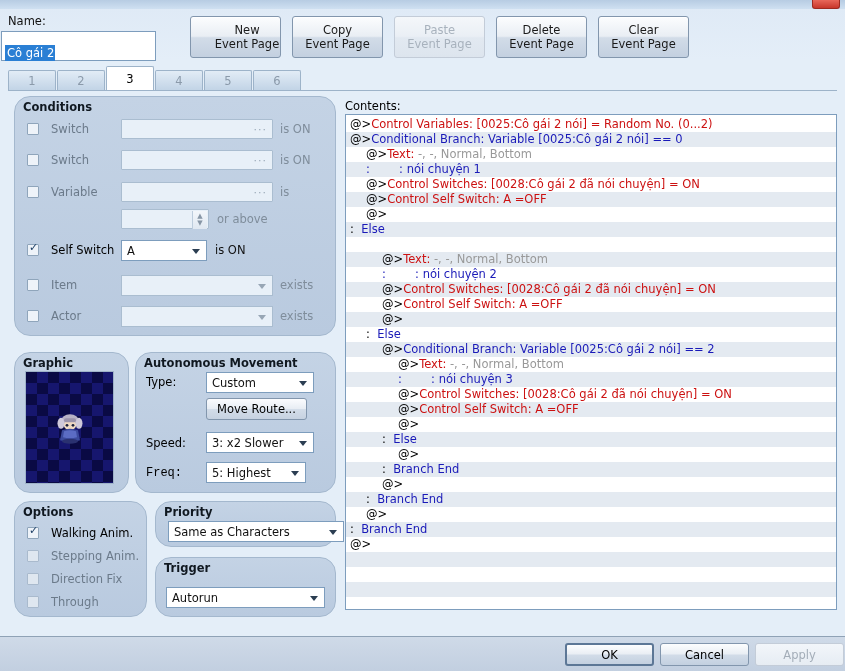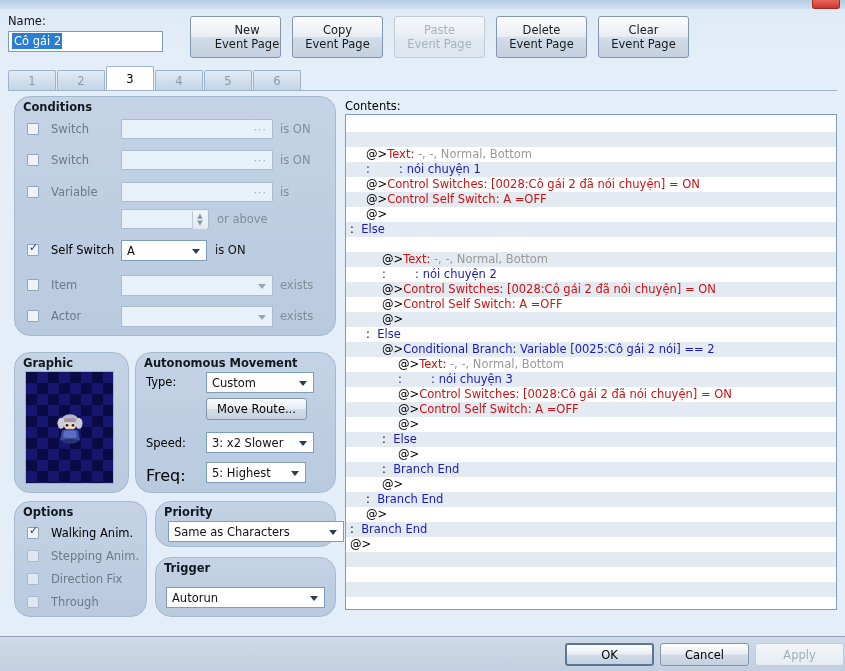--- a/index.html
+++ b/index.html
@@ -15,22 +15,22 @@
   #window { position:relative; width:845px; height:671px;
             background:linear-gradient(to bottom,#c9d8ea 0px,#dfeaf6 8px,#e4eef8 60px,#e4eef8 100%); }
   #titlestrip { position:absolute; left:0; top:0; width:845px; height:9px;
                 background:linear-gradient(to bottom,#b7cce3,#cfe0f1); }
   #closebtn { position:absolute; right:5px; top:0px; width:28px; height:9px;
               background:linear-gradient(to bottom,#e8675a,#c8372c); border:1px solid #9e2a21;
               border-top:none; border-radius:0 0 3px 3px; }
 
   
   #namelabel { position:absolute; left:8px; top:14px; font-size:11.5px; color:#111; }
-  #namefield { position:absolute; left:8px; top:31px; width:155px; height:21px;
-               background:#fff; border:1px solid #7d9dbd; padding:2px 3px;
+  #namefield { position:absolute; left:1px; top:31px; width:155px; height:21px;
+               background:#fff; border:1px solid #7d9dbd; padding:14px 3px;
                font-size:11.5px; line-height:15px; }
   #namefield .sel { background:#2a7fd4; color:#fff; padding:1px 1px 1px 2px; }
 
   
   .topbtn { position:absolute; top:16px; width:91px; height:42px;
             background:linear-gradient(to bottom,#fcfdfe 0%,#e9eef4 48%,#d2dce8 52%,#c3d0e0 100%);
             border:1px solid #8296ad; border-radius:3px;
             display:flex; flex-direction:column; align-items:center; justify-content:center;
             font-size:11.5px; color:#1a1a1a; line-height:14px; text-align:center;
             box-shadow:inset 0 1px 0 #fff; }
@@ -282,21 +282,21 @@
     <span class="arw"></span>
     </div>
   <div id="btn-moveroute">
     <span>Move Route...</span>
     </div>
   <div style="position:absolute; left:146px; top:436px; font-size:11.5px;">Speed:</div>
   <div class="dd" style="position:absolute; left:206px; top:432px; width:108px;">
     <span>3: x2 Slower</span>
     <span class="arw"></span>
     </div>
-  <div style="position:absolute; left:146px; top:466px; font-size:16px;">Freq:</div>
+  <div style="position:absolute; left:146px; top:466px; font-size:12px;font-family:Liberation Mono, monospace;">Freq:</div>
   <div class="dd" style="position:absolute; left:206px; top:462px; width:100px;">
     <span>5: Highest</span>
     <span class="arw"></span>
     </div>
 
   <div class="group" id="g-options">
     <div class="gtitle">Options</div>
     <div class="cond-row" style="left:12px; top:21px;">
       <span class="cb on"></span>
       <span class="lbl">Walking Anim.</span>
@@ -345,20 +345,22 @@
         <div class="st" style="top: 257px;"></div>
         <div class="st" style="top: 287px;"></div>
         <div class="st" style="top: 317px;"></div>
         <div class="st" style="top: 347px;"></div>
         <div class="st" style="top: 377px;"></div>
         <div class="st" style="top: 407px;"></div>
         <div class="st" style="top: 437px;"></div>
         <div class="st" style="top: 467px;"></div>
       </div>
     <div id="lines">
+        <div class="cline" style="top: 2px; left: 4px;"><span class="c-blk">@&gt;</span><span class="c-red">Control Variables: [0025:Cô gái 2 nói] = Random No. (0...2)</span></div>
+        <div class="cline" style="top: 17px; left: 4px;"><span class="c-blk">@&gt;</span><span class="c-blue">Conditional Branch: Variable [0025:Cô gái 2 nói] == 0</span></div>
         <div class="cline" style="top: 32px; left: 20px;"><span class="c-blk">@&gt;</span><span class="c-red">Text: </span><span class="c-gray">-, -, Normal, Bottom</span></div>
         <div class="cline" style="top: 47px; left: 20px;"><span class="c-blue">:        : nói chuyện 1</span></div>
         <div class="cline" style="top: 62px; left: 20px;"><span class="c-blk">@&gt;</span><span class="c-red">Control Switches: [0028:Cô gái 2 đã nói chuyện] = ON</span></div>
         <div class="cline" style="top: 77px; left: 20px;"><span class="c-blk">@&gt;</span><span class="c-red">Control Self Switch: A =OFF</span></div>
         <div class="cline" style="top: 92px; left: 20px;"><span class="c-blk">@&gt;</span></div>
         <div class="cline" style="top: 107px; left: 4px;"><span class="c-blk">:  </span><span class="c-blue">Else</span></div>
         <div class="cline" style="top: 137px; left: 36px;"><span class="c-blk">@&gt;</span><span class="c-red">Text: </span><span class="c-gray">-, -, Normal, Bottom</span></div>
         <div class="cline" style="top: 152px; left: 36px;"><span class="c-blue">:        : nói chuyện 2</span></div>
         <div class="cline" style="top: 167px; left: 36px;"><span class="c-blk">@&gt;</span><span class="c-red">Control Switches: [0028:Cô gái 2 đã nói chuyện] = ON</span></div>
         <div class="cline" style="top: 182px; left: 36px;"><span class="c-blk">@&gt;</span><span class="c-red">Control Self Switch: A =OFF</span></div>

